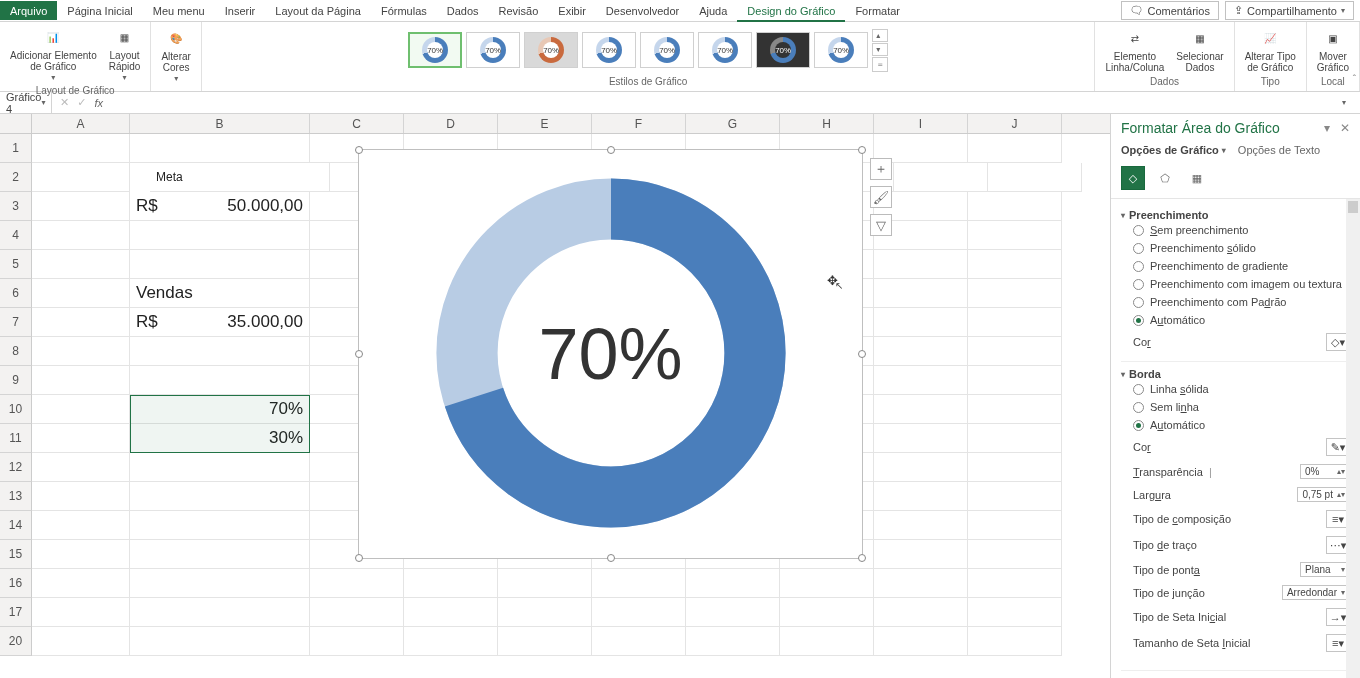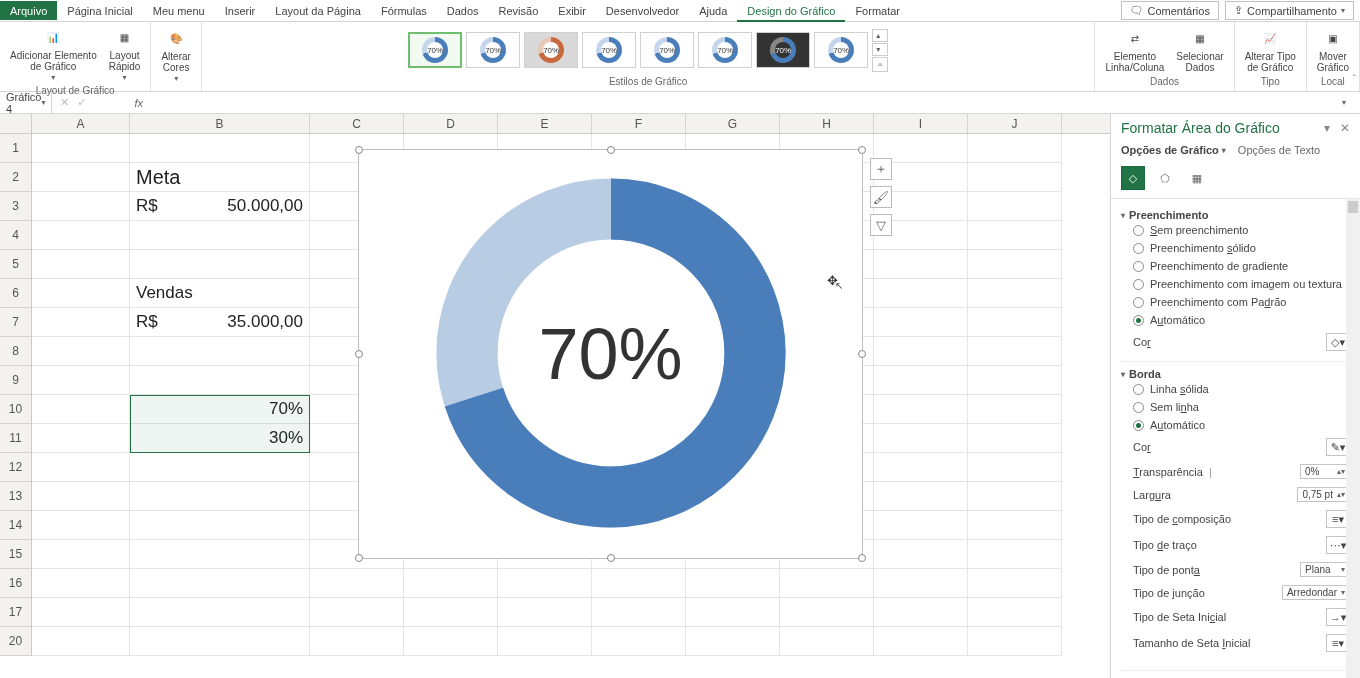--- a/index.html
+++ b/index.html
@@ -29,21 +29,21 @@
 .donut-mini.dark::after { background: #333; }
 .mini-label { position: absolute; font-size: 8px; color: #333; }
 .mini-label.light { color: #fff; }
 
 .collapse-btn { position: absolute; right: 4px; top: 74px; font-size: 10px; color: #888; cursor: pointer; }
 
 
 .fbar { display: flex; align-items: center; height: 22px; border-bottom: 1px solid #d4d4d4; }
 .namebox { width: 52px; border-right: 1px solid #d4d4d4; padding: 2px 6px; font-size: 11px; display: flex; align-items: center; justify-content: space-between; }
 .fxarea { display: flex; align-items: center; gap: 8px; padding: 0 8px; color: #999; flex: 1; }
-.fxarea .fx { font-style: italic; color: #666; margin-left: 40px; }
+.fxarea .fx { font-style: italic; color: #666; }
 
 
 .grid-wrap { display: flex; position: relative; height: calc(678px - 22px - 70px - 22px); }
 .sheet-area { flex: 1; position: relative; overflow: hidden; }
 .colhdr { display: flex; height: 20px; border-bottom: 1px solid #ccc; background: #f3f2f1; }
 .corner { width: 32px; border-right: 1px solid #ccc; background: #f3f2f1; }
 .ch { border-right: 1px solid #d4d4d4; text-align: center; font-size: 12px; color: #555; line-height: 20px; }
 .rows { display: flex; flex-direction: column; }
 .row { display: flex; height: 29px; }
 .rh { width: 32px; border-right: 1px solid #ccc; border-bottom: 1px solid #d4d4d4; background: #f3f2f1; text-align: center; font-size: 12px; color: #555; line-height: 29px; }
@@ -269,21 +269,21 @@
           <div class="cell" style="width: 94px;"></div>
           <div class="cell" style="width: 94px;"></div>
           <div class="cell" style="width: 94px;"></div>
           <div class="cell" style="width: 94px;"></div>
           <div class="cell" style="width: 94px;"></div>
           <div class="cell" style="width: 94px;"></div>
         </div>
         <div class="row">
           <div class="rh">2</div>
           <div class="cell" style="width: 98px;"></div>
-          <div class="cell" style="width: 180px; font-size: 20px;">Meta</div>
+          <div class="cell" style="width: 180px; font-size: 12px; margin-left: 20px;">Meta</div>
           <div class="cell" style="width: 94px;"></div>
           <div class="cell" style="width: 94px;"></div>
           <div class="cell" style="width: 94px;"></div>
           <div class="cell" style="width: 94px;"></div>
           <div class="cell" style="width: 94px;"></div>
           <div class="cell" style="width: 94px;"></div>
           <div class="cell" style="width: 94px;"></div>
           <div class="cell" style="width: 94px;"></div>
         </div>
         <div class="row">

